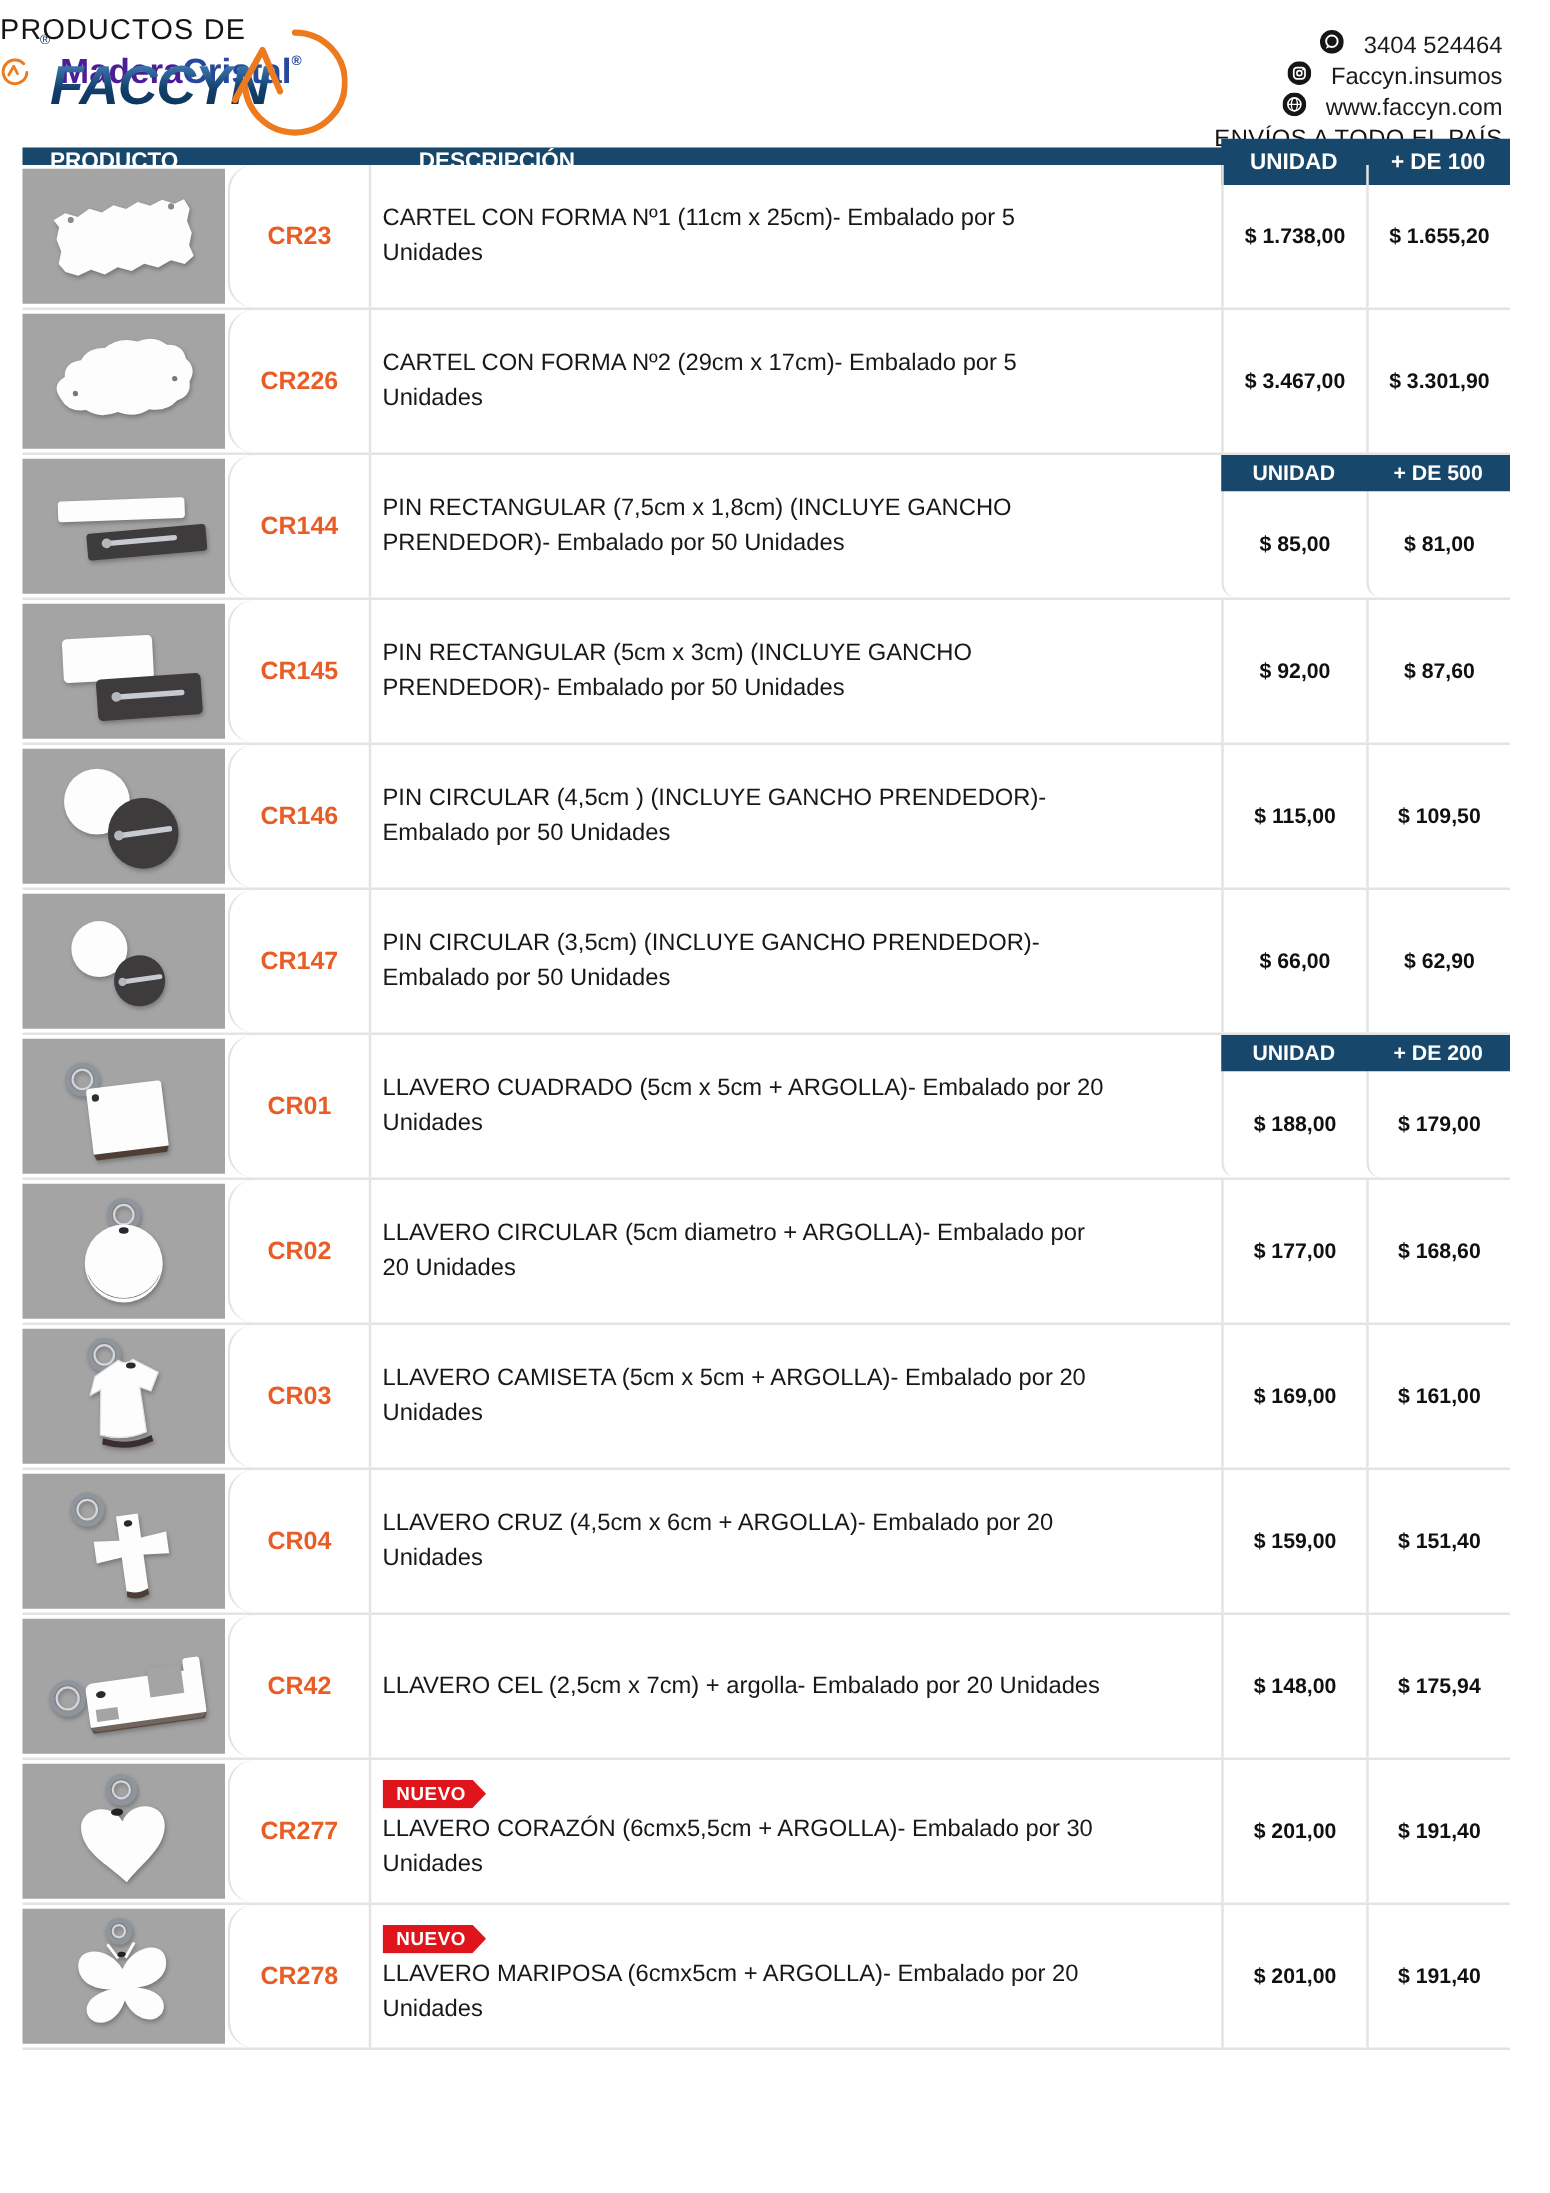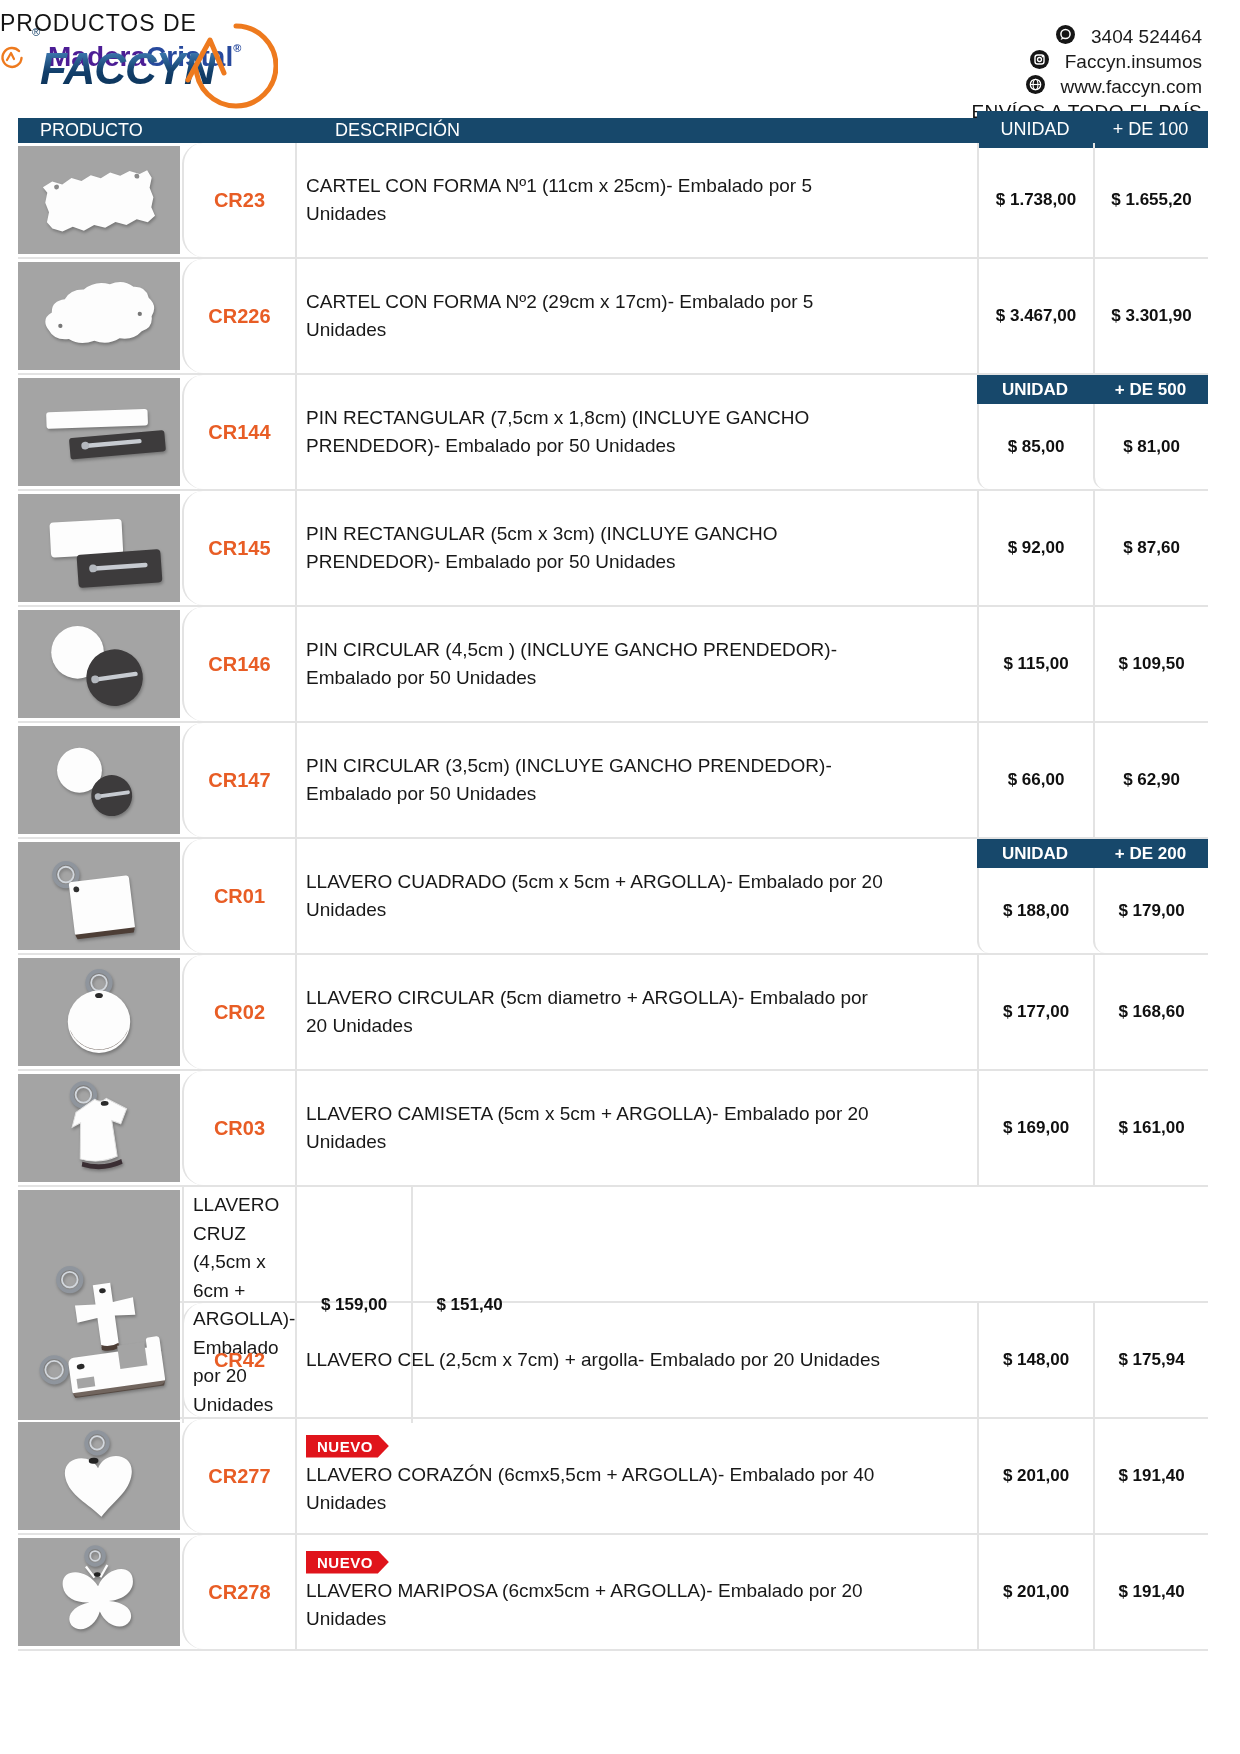--- a/index.html
+++ b/index.html
@@ -23,23 +23,23 @@
   .madera{color:#4c1d95;margin-left:20px;}
   .cristal{color:#27499D;}
   .mc-reg{font-size:11px;color:#27499D;vertical-align:14px;}
 
   .contact{position:absolute;right:38px;top:24px;text-align:right;font-size:19px;color:#1b1b1b;}
   .contact .line{display:flex;justify-content:flex-end;align-items:center;gap:16px;height:25px;}
   .contact .ship{margin-top:2px;font-size:19px;font-weight:500;letter-spacing:0.4px;color:#121212;}
 
   
   .table{position:absolute;left:18px;top:118px;width:1190px;}
-  .thead{position:relative;height:25px;background:var(--blue,#17486B);display:grid;
+  .thead{position:relative;height:14px;background:var(--blue,#17486B);display:grid;
     grid-template-columns:164px 113px 682px 231px;align-items:center;color:#fff;
-    font-size:18px;font-weight:normal;gap:20px;}
+    font-size:18px;font-weight:bold;gap:20px;}
   .thead .h-prod{padding-left:22px;}
   .thead .h-desc{grid-column:3;text-align:left;}
   .thead .h-right{position:absolute;right:0;top:-7px;width:231px;height:37px;background:var(--blue,#17486B);
     display:grid;grid-template-columns:116px 115px;align-items:center;text-align:center;}
 
   .row{display:grid;grid-template-columns:164px 113px 682px 231px;height:114px;
     border-bottom:2px solid #e3e3e3;background:#fff;}
   .cell-img{padding:3px 2px 3px 0;}
   .img-bg{width:100%;height:100%;background:#A4A4A4;display:flex;align-items:center;justify-content:center;}
   .img-bg svg{width:156px;height:104px;filter:drop-shadow(1px 2px 1.5px rgba(0,0,0,0.28));}
@@ -374,20 +374,21 @@
                   <circle cx="50" cy="26" r="8" stroke="#d2d7dd" stroke-width="1.8"></circle>
                 </g>
                 <g transform="rotate(-8 88 62)">
                   <path fill="#fdfdfd" d="M78 30 h18 v20 l21 -2 v18 l-21 -2 v30 q-9 4 -18 0 v-30 l-21 2 v-18 l21 2 z"></path>
                   <path d="M78 92 q9 4 18 0 l0 5 q-9 4 -18 0 z" fill="#4d3e36"></path>
                   <ellipse cx="87" cy="37" rx="3.4" ry="2.6" fill="#2a2a2a"></ellipse>
                 </g>
               </svg>
             </div>
     </div>
+    <div class="cell-code">CR04</div>
     <div class="cell-desc">
       <div class="desc-text">LLAVERO CRUZ (4,5cm x 6cm + ARGOLLA)- Embalado por 20
 Unidades</div>
     </div>
     <div class="prices">
       <div class="price price-unit">$ 159,00</div>
       <div class="price price-bulk">$ 151,40</div>
     </div>
   </div>
 
@@ -431,21 +432,21 @@
                 <g transform="rotate(-4 80 58)">
                   <path fill="#fdfdfd" d="M80 44 C72 26 42 30 46 52 C49 70 68 80 80 94 C92 80 111 70 114 52 C118 30 88 26 80 44 z"></path>
                   <ellipse cx="76" cy="36" rx="5" ry="3" fill="#222"></ellipse>
                 </g>
               </svg>
             </div>
     </div>
     <div class="cell-code">CR277</div>
     <div class="cell-desc">
       <div class="nuevo">NUEVO</div>
-            <div class="desc-text">LLAVERO CORAZÓN (6cmx5,5cm + ARGOLLA)- Embalado por 40
+            <div class="desc-text">LLAVERO CORAZÓN (6cmx5,5cm + ARGOLLA)- Embalado por 30
 Unidades</div>
     </div>
     <div class="prices">
       <div class="price price-unit">$ 201,00</div>
       <div class="price price-bulk">$ 191,40</div>
     </div>
   </div>
 
   <div class="row">
     <div class="cell-img">

